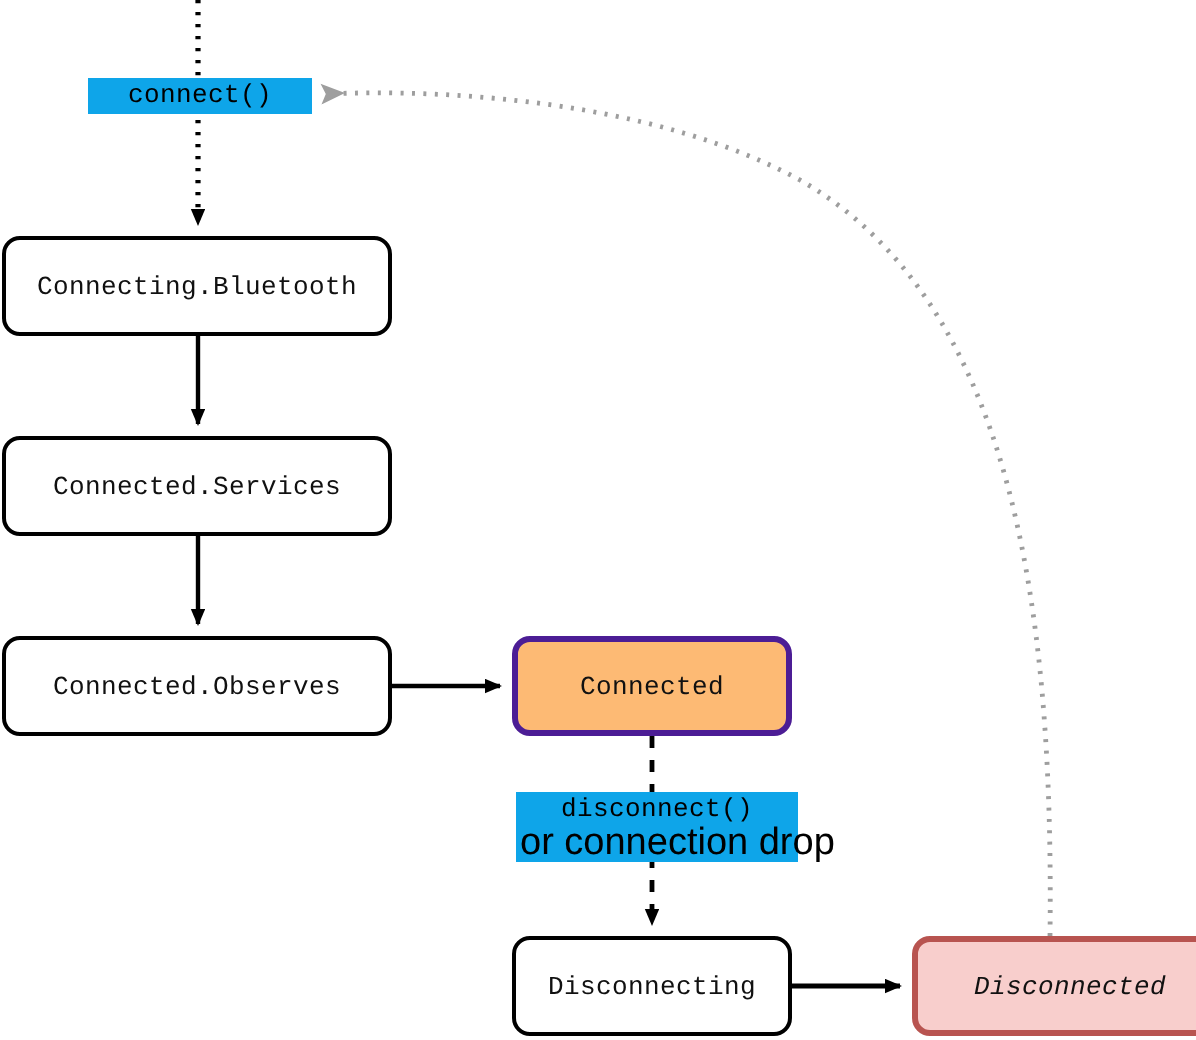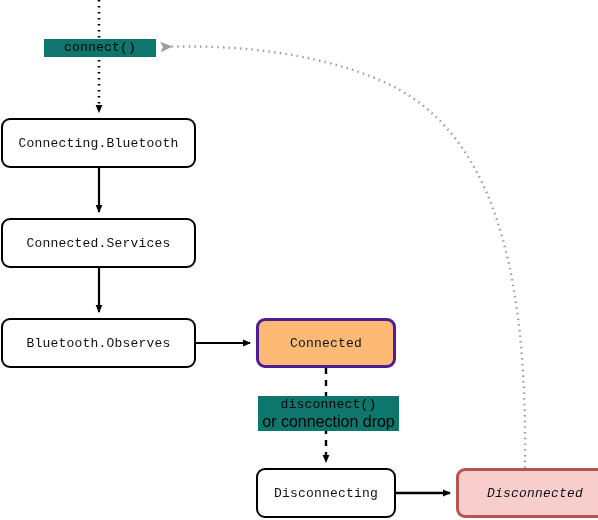--- a/index.html
+++ b/index.html
@@ -48,35 +48,35 @@
     border: 3px solid #4c1d95;
     color: #111111;
   }
   .node-red {
     background: #f8cecc;
     border: 3px solid #b85450;
     color: #111111;
   }
   .edge-label {
     position: absolute;
-    background: #0f766e;
+    background: #0ea5e9;
     text-align: center;
     white-space: nowrap;
     z-index: 4;
     color: #000000;
   }
   .lbl-mono {
     font-family: "Liberation Mono", "DejaVu Sans Mono", monospace;
     font-size: 13px;
     letter-spacing: 0.2px;
     line-height: 16px;
   }
   .lbl-sans {
     font-family: "Liberation Sans", sans-serif;
-    font-size: 16px;
+    font-size: 19px;
     line-height: 17px;
   }
   #label-connect {
     left: 44px;
     top: 39px;
     width: 112px;
     padding: 1px 0;
   }
   #label-disconnect {
     left: 258px;
@@ -117,21 +117,21 @@
 
   <div class="node node-plain" style="left:1px; top:118px; width:195px; height:50px;align-items:center;">
     <span>Connecting.Bluetooth</span>
   </div>
 
   <div class="node node-plain" style="left:1px; top:218px; width:195px; height:50px;">
     <span>Connected.Services</span>
   </div>
 
   <div class="node node-plain" style="left:1px; top:318px; width:195px; height:50px;">
-    <span>Bluetooth.Observes</span>
+    <span>Connected.Observes</span>
   </div>
 
   <div class="node node-green" style="left:256px; top:318px; width:140px; height:50px;">
     <span>Connected</span>
   </div>
 
   <div class="node node-plain" style="left:256px; top:468px; width:140px; height:50px;">
     <span>Disconnecting</span>
   </div>
 

